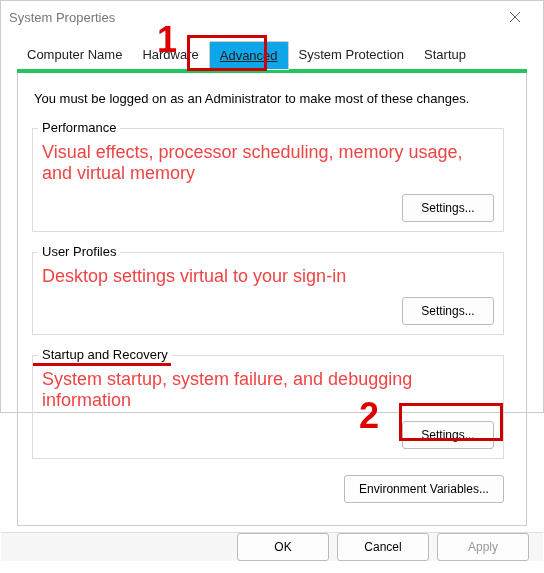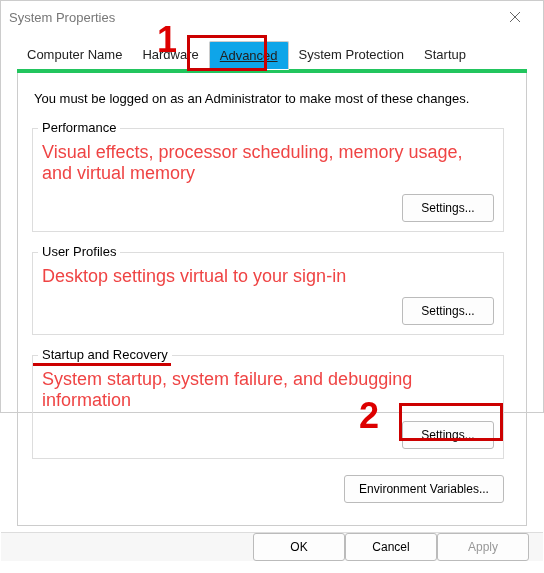--- a/index.html
+++ b/index.html
@@ -16,21 +16,21 @@
   .tabcontent { border: 1px solid #ccc; border-top: none; padding: 10px 22px 14px 14px; flex: 1; display: flex; flex-direction: column; }
   .intro { margin: 8px 2px 14px 2px; color: #000; }
   .groupbox { position: relative; margin-bottom: 12px; padding: 16px 10px 10px 10px; }
   .groupbox::before { content: ""; position: absolute; top: 8px; left: 0; right: 0; bottom: 0; border: 1px solid #ddd; pointer-events: none; }
   .group-legend { position: absolute; top: 0; left: 6px; background: #fff; padding: 0 4px; font-size: 13px; color: #000; z-index: 1; }
   .group-desc { margin: 6px 0 10px 0; color: #ef4444; font-size: 18px; }
   .btn-row { display: flex; justify-content: flex-end; }
   .btn { min-width: 92px; height: 28px; border: 1px solid #bbb; background: #fdfdfd; font-size: 12px; color: #000; cursor: pointer; border-radius: 3px; padding: 0 10px; }
   .btn.wide { min-width: 160px; }
   .env-row { display: flex; justify-content: flex-end; margin-top: 4px; margin-bottom: 8px; }
-  .footer { height: 52px; border-top: 1px solid #ddd; display: flex; align-items: center; justify-content: flex-end; padding: 0 14px; background: #f7f7f7; }
+  .footer { height: 52px; border-top: 1px solid #ddd; display: flex; align-items: center; justify-content: flex-end; gap: 8px; padding: 0 14px; background: #f7f7f7; }
   .footer .btn { min-width: 92px; }
   .btn.disabled { color: #999; }
   
   .ann-tab { position: absolute; border: 3px solid #c00; pointer-events: none; }
   .ann-num { position: absolute; color: #d00; font-weight: bold; font-size: 36px; pointer-events: none; font-family: Arial, sans-serif; }
   .ann-underline { position: absolute; height: 3px; background: #c00; pointer-events: none; }
   .ann-btn-box { position: absolute; border: 3px solid #c00; pointer-events: none; }
 </style>
 </head>
 <body>

